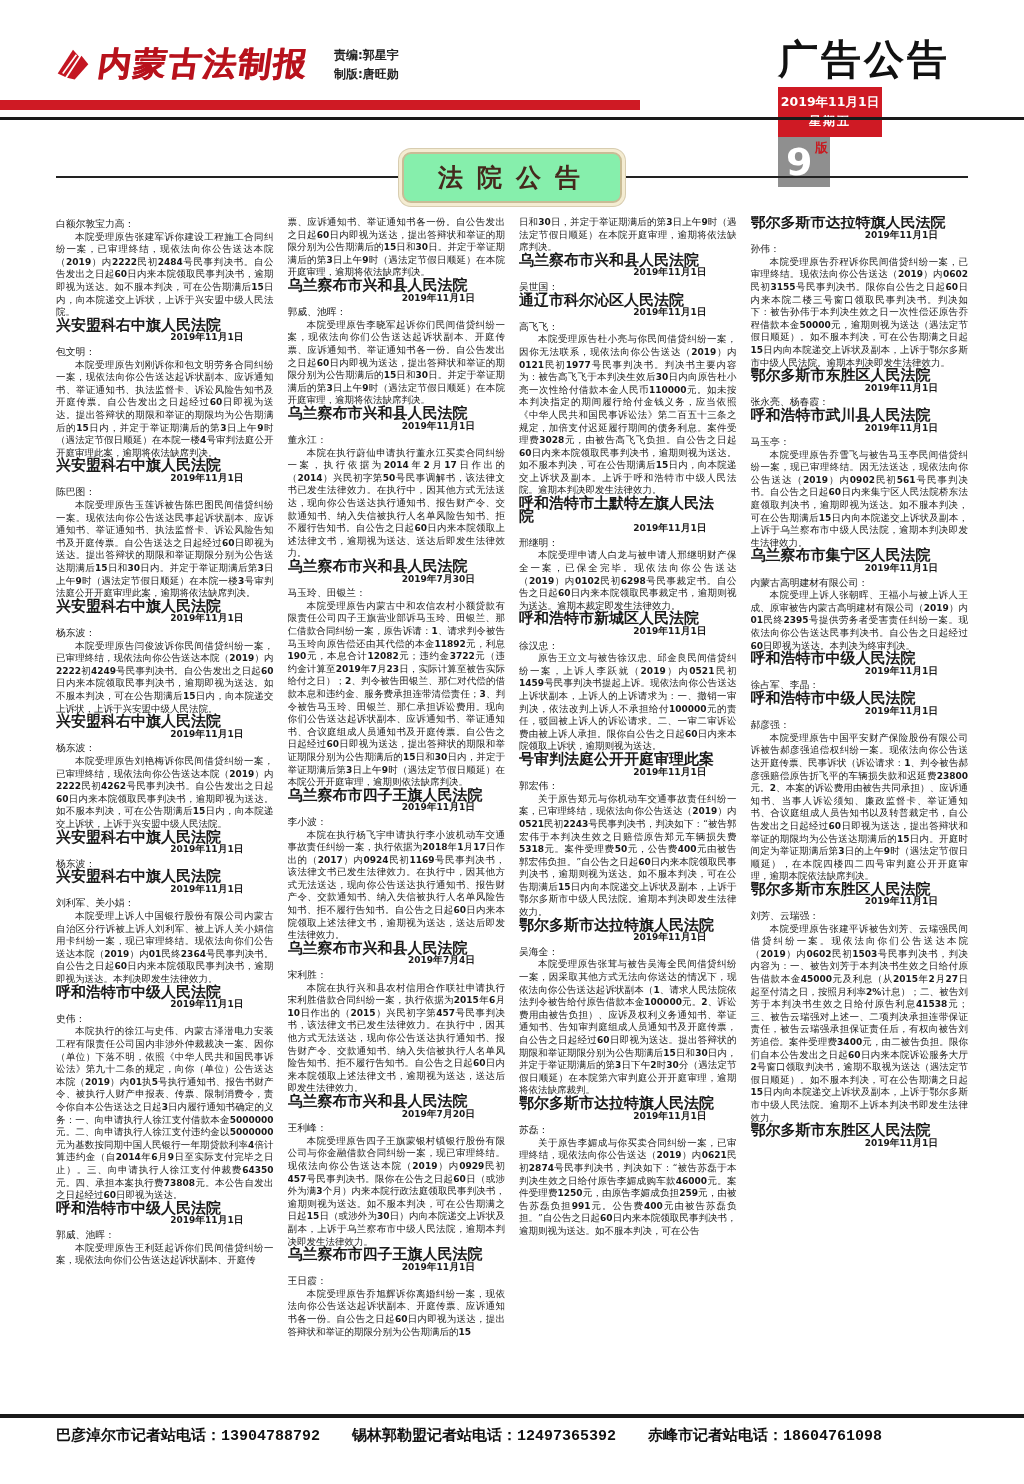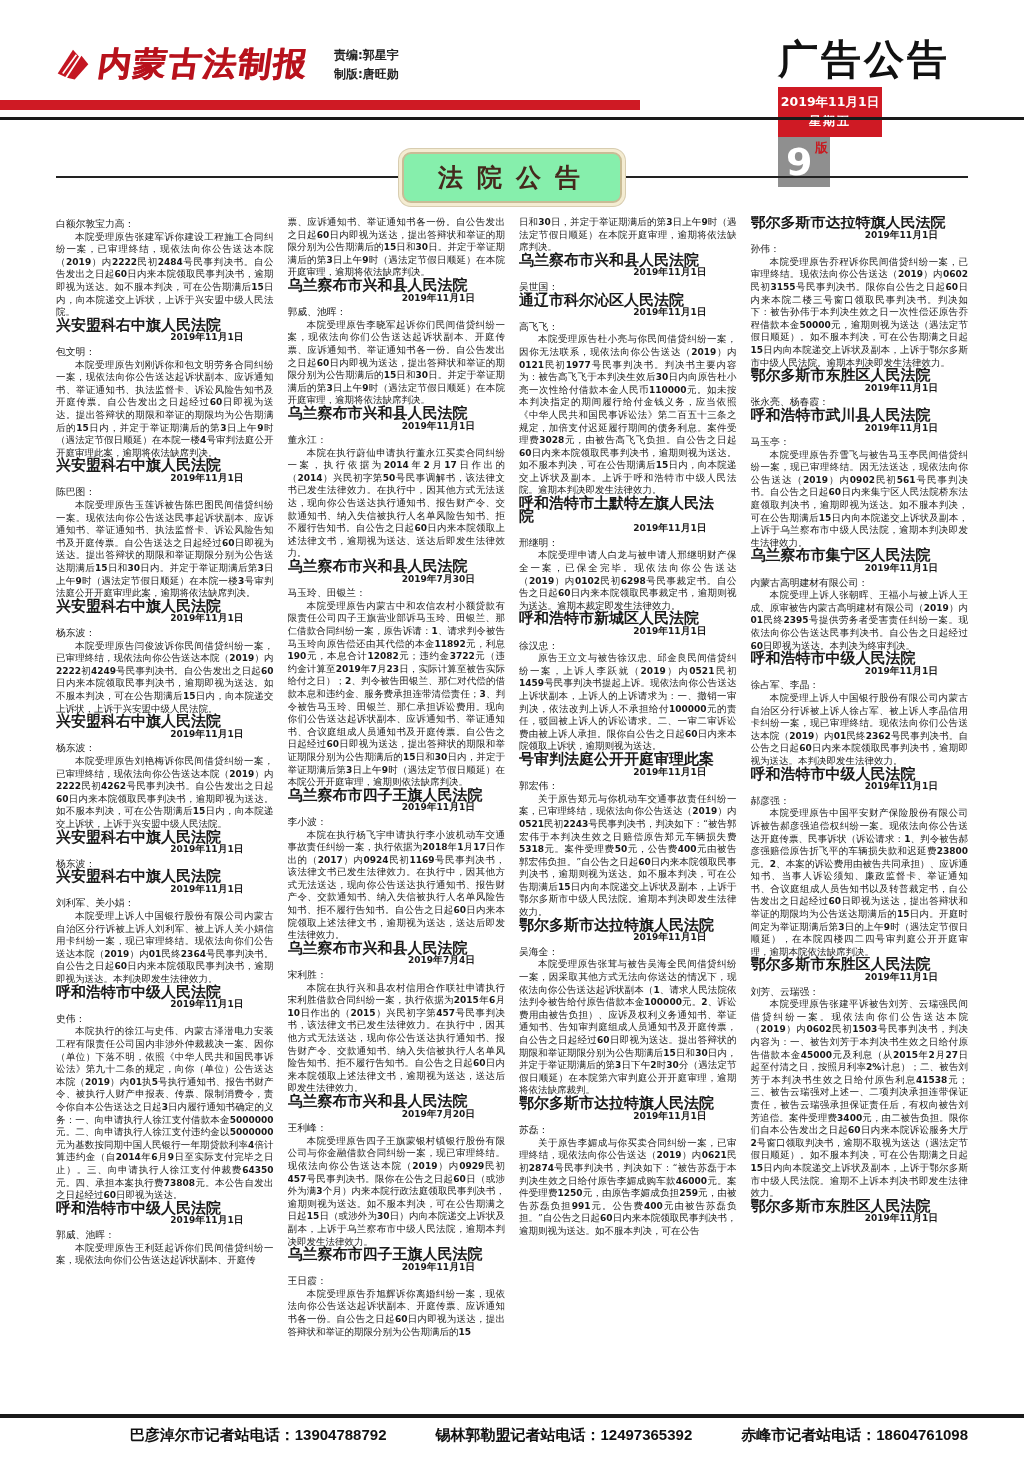--- a/index.html
+++ b/index.html
@@ -60,22 +60,22 @@
   .col { flex:1 1 0; overflow:hidden; font-size:9.5px; line-height:12.6px; text-align:justify; }
   .head { font-weight:normal; font-size:9.8px; margin-top:2px; }
   .para { text-indent:2em; }
   .para.noindent { text-indent:0; }
   .para b, .date b, .head b { font-family:"DejaVu Sans", sans-serif; font-size:9px; }
   .court { font-weight:bold; text-align:left; padding-right:10px; font-size:15px; }
   .date  { font-weight:bold; text-align:right; padding-right:30px; font-size:9.8px; }
   
   .footer-rule { margin:0 0 0 0; height:4px; background:#1a1a1a; }
   .footer {
-    display:flex; justify-content:flex-end; gap:49px; padding:8px 56px 0 56px;
-    font-family:Liberation Sans, sans-serif; font-weight:bold; font-size:15px; color:#111;
+    display:flex; justify-content:flex-start; gap:32px; padding:8px 56px 0 56px;
+    font-family:Liberation Mono, monospace; font-weight:bold; font-size:15px; color:#111;
     white-space:nowrap;
   }
 </style>
 </head>
 <body>
 
 <div class="page">
 
   <div class="header">
     <div class="header-row">
@@ -223,21 +223,20 @@
         <div class="date"><b>2019</b>年<b>11</b>月<b>1</b>日</div>
         <div class="head">马玉亭：</div>
         <p class="para">本院受理原告乔雪飞与被告马玉亭民间借贷纠纷一案，现已审理终结。因无法送达，现依法向你公告送达（<b>2019</b>）内<b>0902</b>民初<b>561</b>号民事判决书。自公告之日起<b>60</b>日内来集宁区人民法院桥东法庭领取判决书，逾期即视为送达。如不服本判决，可在公告期满后<b>15</b>日内向本院递交上诉状及副本，上诉于乌兰察布市中级人民法院，逾期本判决即发生法律效力。</p>
         <div class="court">乌兰察布市集宁区人民法院</div>
         <div class="date"><b>2019</b>年<b>11</b>月<b>1</b>日</div>
         <div class="head">内蒙古高明建材有限公司：</div>
         <p class="para">本院受理上诉人张朝晖、王福小与被上诉人王成、原审被告内蒙古高明建材有限公司（<b>2019</b>）内<b>01</b>民终<b>2395</b>号提供劳务者受害责任纠纷一案。现依法向你公告送达民事判决书。自公告之日起经过<b>60</b>日即视为送达。本判决为终审判决。</p>
         <div class="court">呼和浩特市中级人民法院</div>
         <div class="date"><b>2019</b>年<b>11</b>月<b>1</b>日</div>
         <div class="head">徐占军、李晶：</div>
-        <p class="para">本院受理上诉人中国银行股份有限公司内蒙古自治区分行诉被上诉人徐占军、被上诉人李晶信用卡纠纷一案，现已审理终结。现依法向你们公告送达本院（<b>2019</b>）内<b>01</b>民终<b>2362</b>号民事判决书。自公告之日起<b>60</b>日内来本院领取民事判决书，逾期即视为送达。本判决即发生法律效力。</p>
         <div class="court">呼和浩特市中级人民法院</div>
         <div class="date"><b>2019</b>年<b>11</b>月<b>1</b>日</div>
         <div class="head">郝彦强：</div>
         <p class="para">本院受理原告中国平安财产保险股份有限公司诉被告郝彦强追偿权纠纷一案。现依法向你公告送达开庭传票、民事诉状（诉讼请求：<b>1</b>、判令被告郝彦强赔偿原告折飞平的车辆损失款和迟延费<b>23800</b>元。<b>2</b>、本案的诉讼费用由被告共同承担）、应诉通知书、当事人诉讼须知、廉政监督卡、举证通知书、合议庭组成人员告知书以及转普裁定书，自公告发出之日起经过<b>60</b>日即视为送达，提出答辩状和举证的期限均为公告送达期满后的<b>15</b>日内。开庭时间定为举证期满后第<b>3</b>日的上午<b>9</b>时（遇法定节假日顺延），在本院四楼四二四号审判庭公开开庭审理，逾期本院依法缺席判决。</p>
         <div class="court">鄂尔多斯市东胜区人民法院</div>
         <div class="date"><b>2019</b>年<b>11</b>月<b>1</b>日</div>
         <div class="head">刘芳、云瑞强：</div>
         <p class="para">本院受理原告张建平诉被告刘芳、云瑞强民间借贷纠纷一案。现依法向你们公告送达本院（<b>2019</b>）内<b>0602</b>民初<b>1503</b>号民事判决书，判决内容为：一、被告刘芳于本判决书生效之日给付原告借款本金<b>45000</b>元及利息（从<b>2015</b>年<b>2</b>月<b>27</b>日起至付清之日，按照月利率<b>2%</b>计息）；二、被告刘芳于本判决书生效之日给付原告利息<b>41538</b>元；三、被告云瑞强对上述一、二项判决承担连带保证责任，被告云瑞强承担保证责任后，有权向被告刘芳追偿。案件受理费<b>3400</b>元，由二被告负担。限你们自本公告发出之日起<b>60</b>日内来本院诉讼服务大厅<b>2</b>号窗口领取判决书，逾期不取视为送达（遇法定节假日顺延）。如不服本判决，可在公告期满之日起<b>15</b>日内向本院递交上诉状及副本，上诉于鄂尔多斯市中级人民法院。逾期不上诉本判决书即发生法律效力。</p>
         <div class="court">鄂尔多斯市东胜区人民法院</div>
         <div class="date"><b>2019</b>年<b>11</b>月<b>1</b>日</div>

